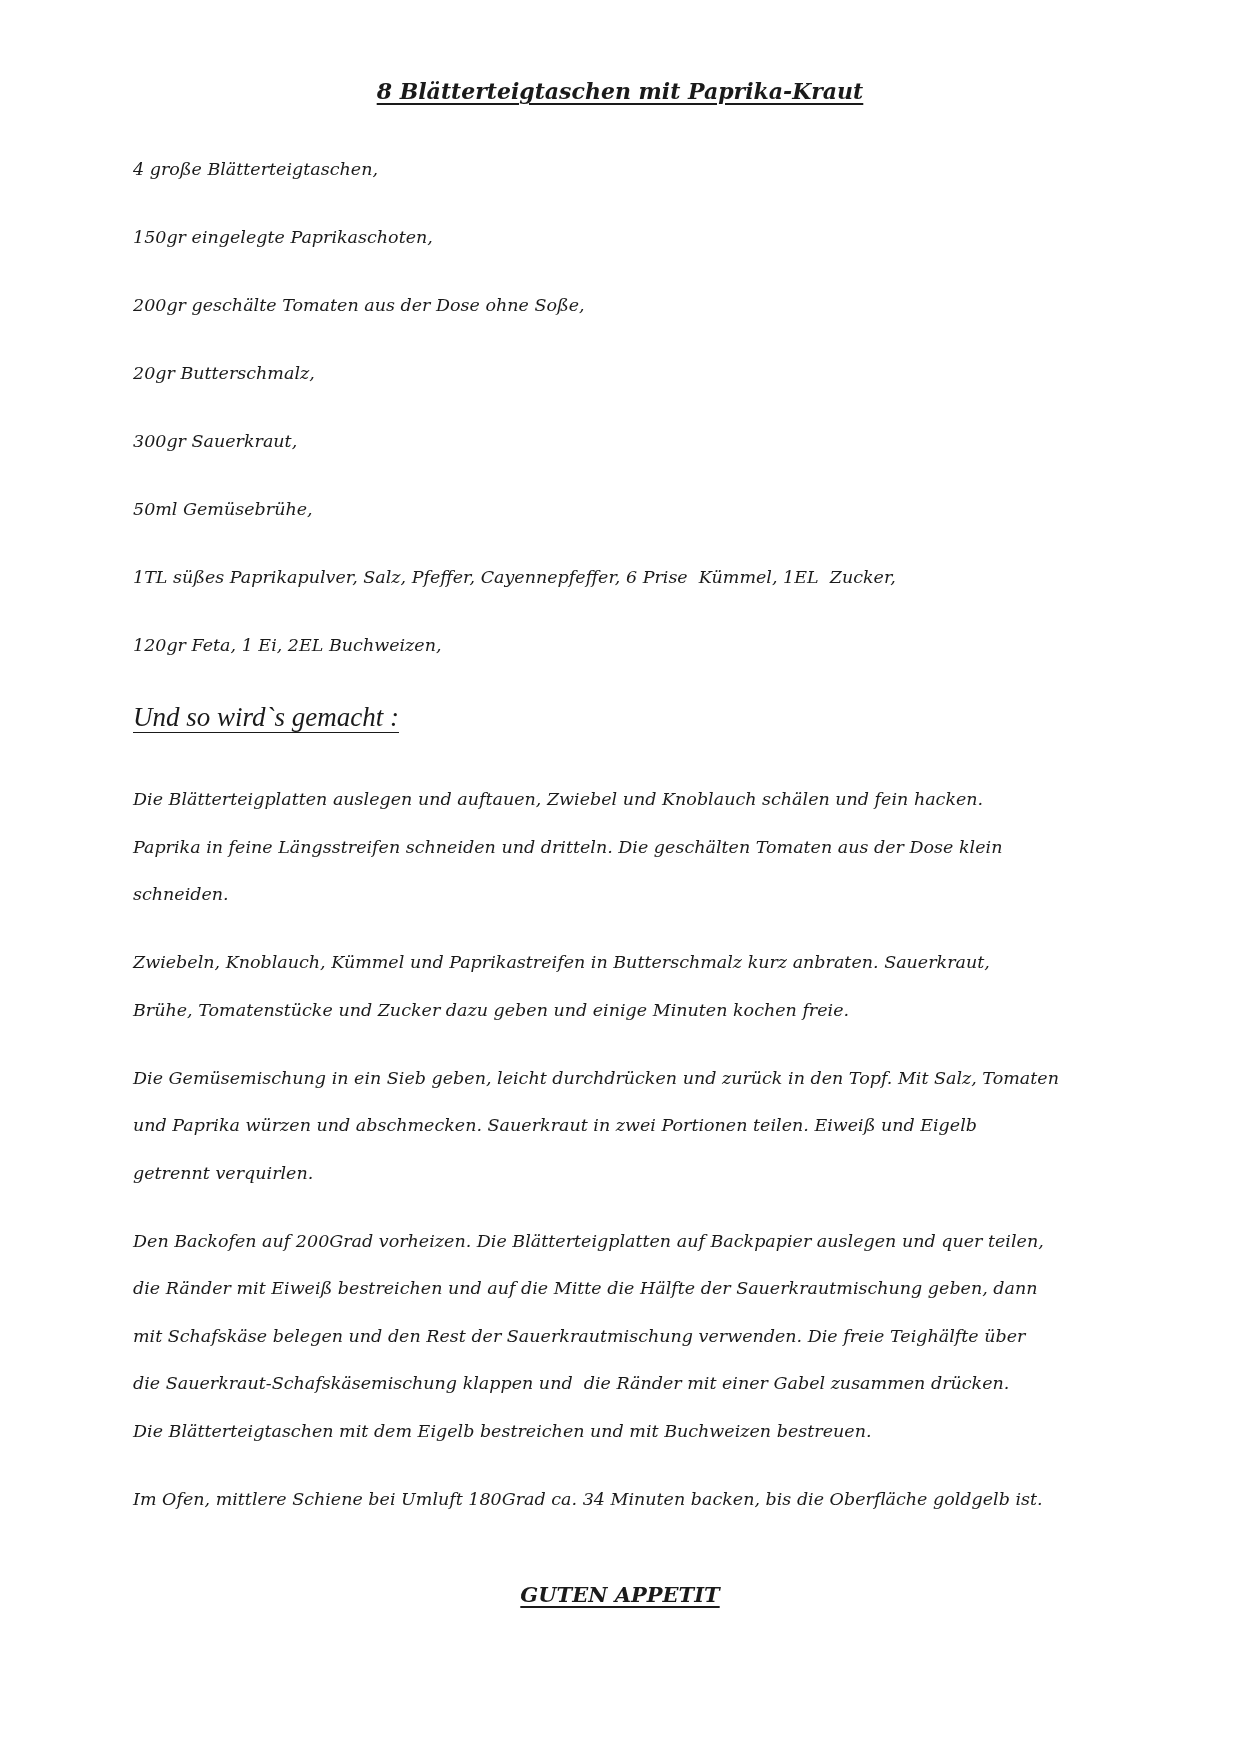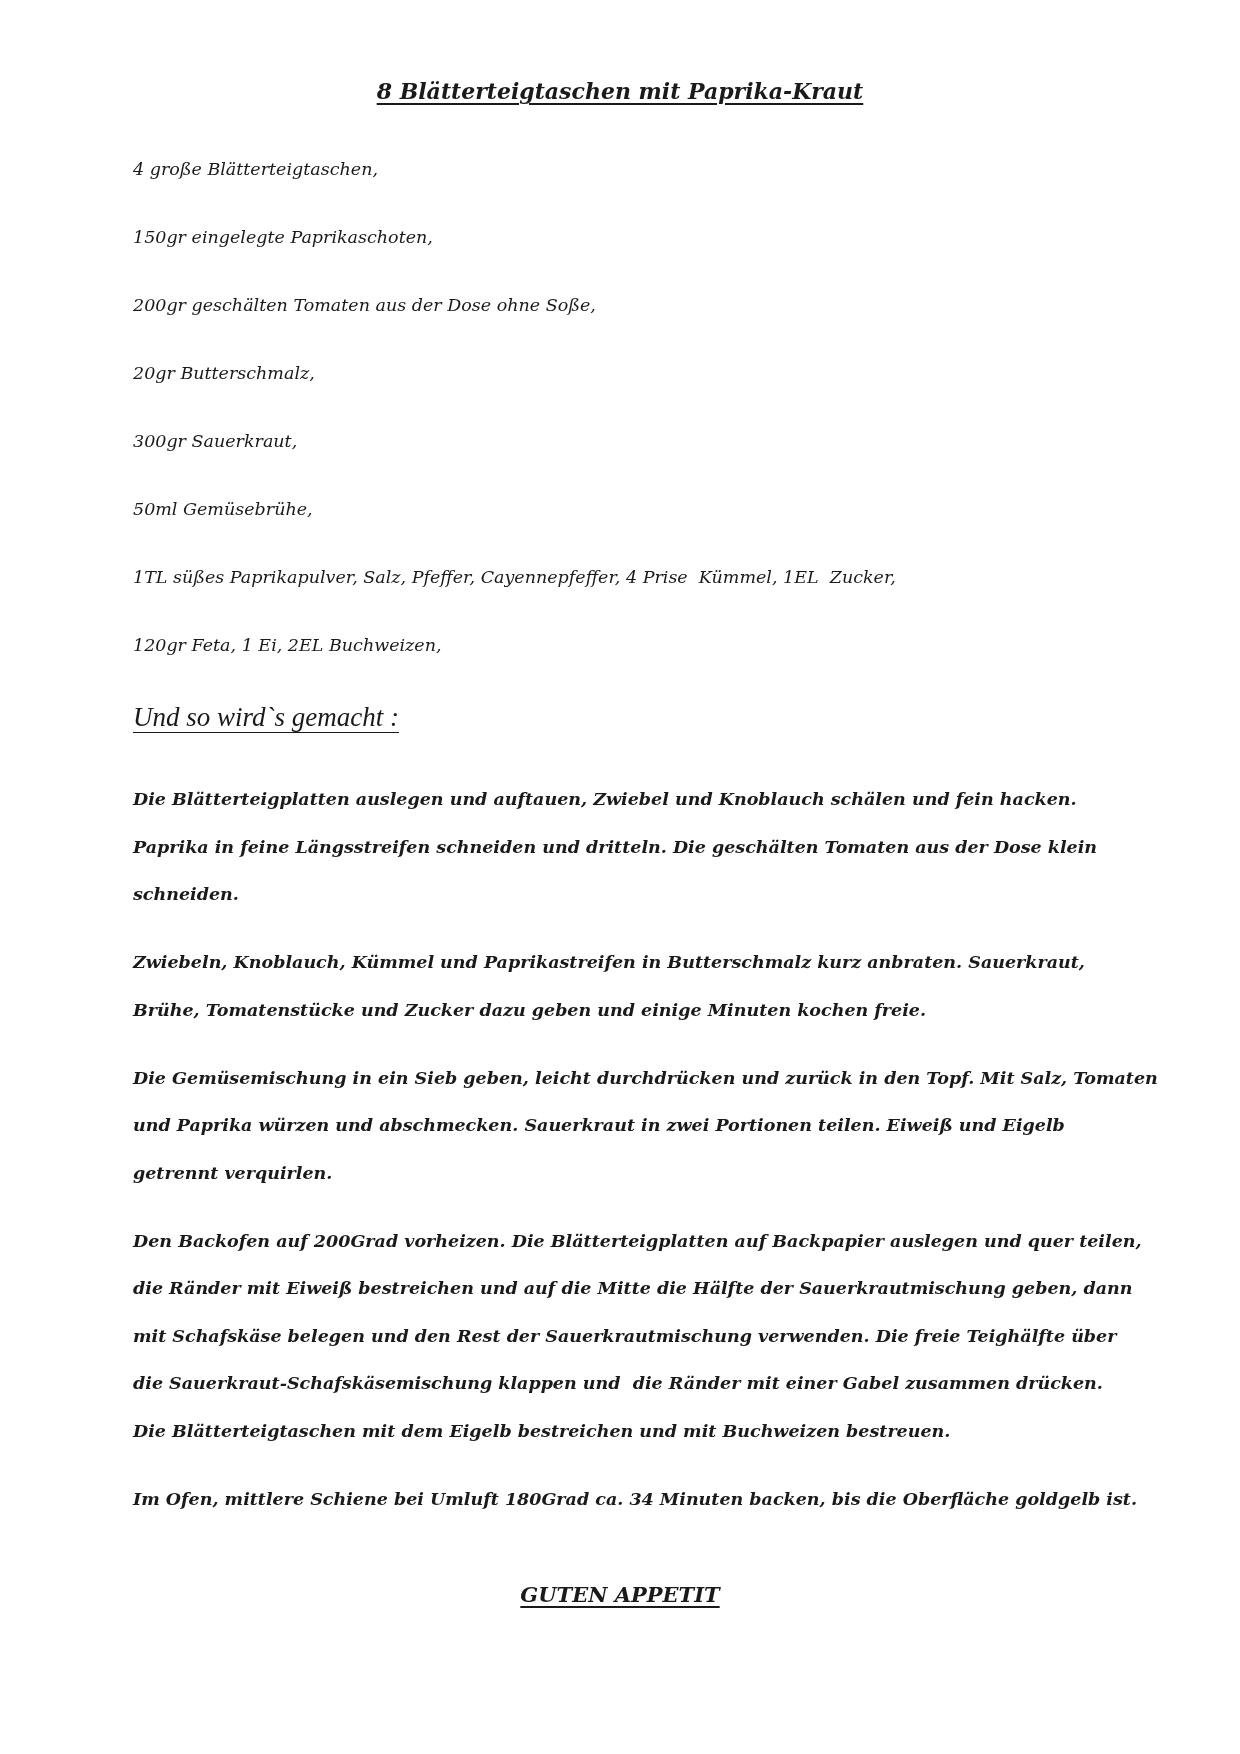--- a/index.html
+++ b/index.html
@@ -42,21 +42,20 @@
     line-height: 38px;
     margin: 0 0 40px 0;
     text-decoration: underline;
     text-underline-offset: 6px;
     text-decoration-thickness: 1px;
     white-space: pre;
     font-family: Liberation Serif, serif;
   }
   .paragraphs .para {
     margin: 0 0 20.5px 0;
-    font-weight: bold;
   }
   .paragraphs .line {
     font-size: 17.5px;
     line-height: 47.5px;
     white-space: pre;
   }
   .closing {
     font-size: 21px;
     font-weight: bold;
     line-height: 34px;
@@ -71,25 +70,25 @@
 </head>
 <body>
 
 <div class="page">
 
   <h1 class="title">8 Blätterteigtaschen mit Paprika-Kraut</h1>
 
   <div class="ingredients">
       <div class="ing">4 große Blätterteigtaschen,</div>
       <div class="ing">150gr eingelegte Paprikaschoten,</div>
-      <div class="ing">200gr geschälten Tomaten aus der Dose ohne Soße,</div>
+      <div class="ing">200gr geschälte Tomaten aus der Dose ohne Soße,</div>
       <div class="ing">20gr Butterschmalz,</div>
       <div class="ing">300gr Sauerkraut,</div>
       <div class="ing">50ml Gemüsebrühe,</div>
-      <div class="ing">1TL süßes Paprikapulver, Salz, Pfeffer, Cayennepfeffer, 4 Prise  Kümmel, 1EL  Zucker,</div>
+      <div class="ing">1TL süßes Paprikapulver, Salz, Pfeffer, Cayennepfeffer, 6 Prise  Kümmel, 1EL  Zucker,</div>
       <div class="ing">120gr Feta, 1 Ei, 2EL Buchweizen,</div>
     </div>
 
   <h2 class="method-heading">Und so wird`s gemacht :</h2>
 
   <div class="paragraphs">
       <div class="para">
         <div class="line">Die Blätterteigplatten auslegen und auftauen, Zwiebel und Knoblauch schälen und fein hacken.</div>
         <div class="line">Paprika in feine Längsstreifen schneiden und dritteln. Die geschälten Tomaten aus der Dose klein</div>
         <div class="line">schneiden.</div>

